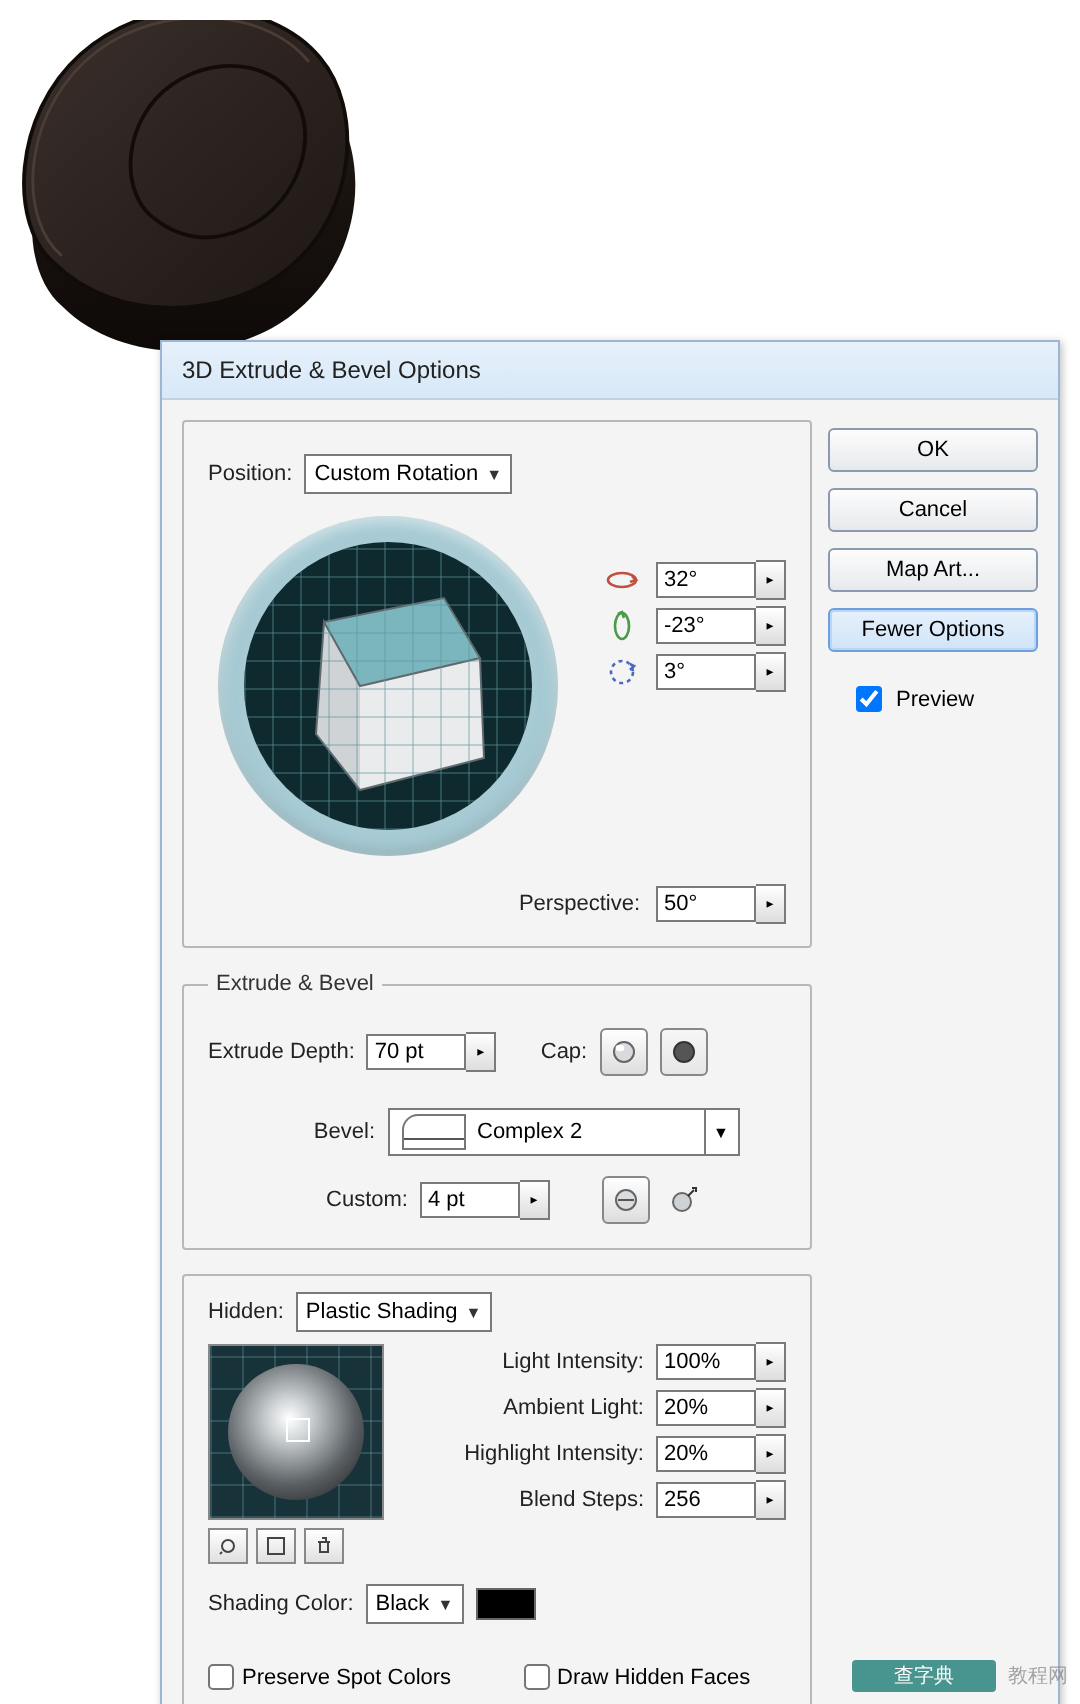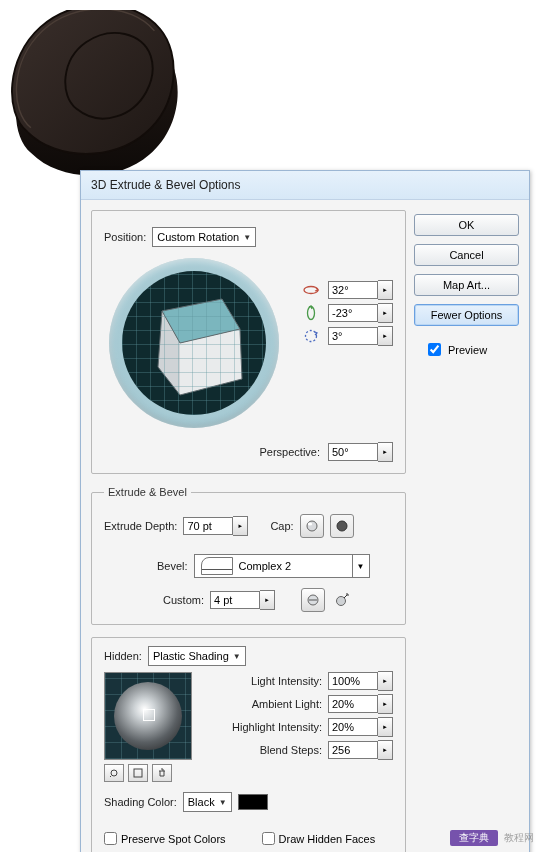--- a/index.html
+++ b/index.html
@@ -46,21 +46,21 @@
 .mini { width: 18px; height: 16px; border: 1px solid #888; background: linear-gradient(#fff,#e0e0e0); display: inline-flex; align-items: center; justify-content: center; font-size: 9px; }
 .light-params { flex: 1; display: flex; flex-direction: column; gap: 5px; }
 .lp-row { display: flex; align-items: center; justify-content: flex-end; gap: 6px; }
 .lp-row .label { width: 112px; text-align: right; }
 .shade-row { display: flex; align-items: center; gap: 6px; margin-top: 10px; }
 .color-swatch { width: 28px; height: 14px; background: #000; border: 1px solid #666; }
 .check-row { display: flex; align-items: center; gap: 36px; margin-top: 20px; }
 .chk { display: inline-flex; align-items: center; gap: 4px; }
 .chk input { margin:0; }
 .watermark { position: absolute; bottom: 6px; right: 6px; display: flex; align-items: center; gap: 6px; opacity: .75; }
-.wm-badge { background: #4c1d95; color: #fff; font-size: 10px; padding: 1px 9px; border-radius: 2px; }
+.wm-badge { background: #0f766e; color: #fff; font-size: 10px; padding: 1px 21px; border-radius: 2px; }
 .wm-txt { font-size: 10px; color: #888; }
 </style>
 </head>
 <body>
 
 <div class="canvas-art">
 <svg width="180" height="180" viewBox="0 0 180 180">
   <defs>
     <linearGradient id="faceG" x1="0" y1="0" x2="1" y2="1">
       <stop offset="0%" stop-color="#3a2f2b"></stop>

